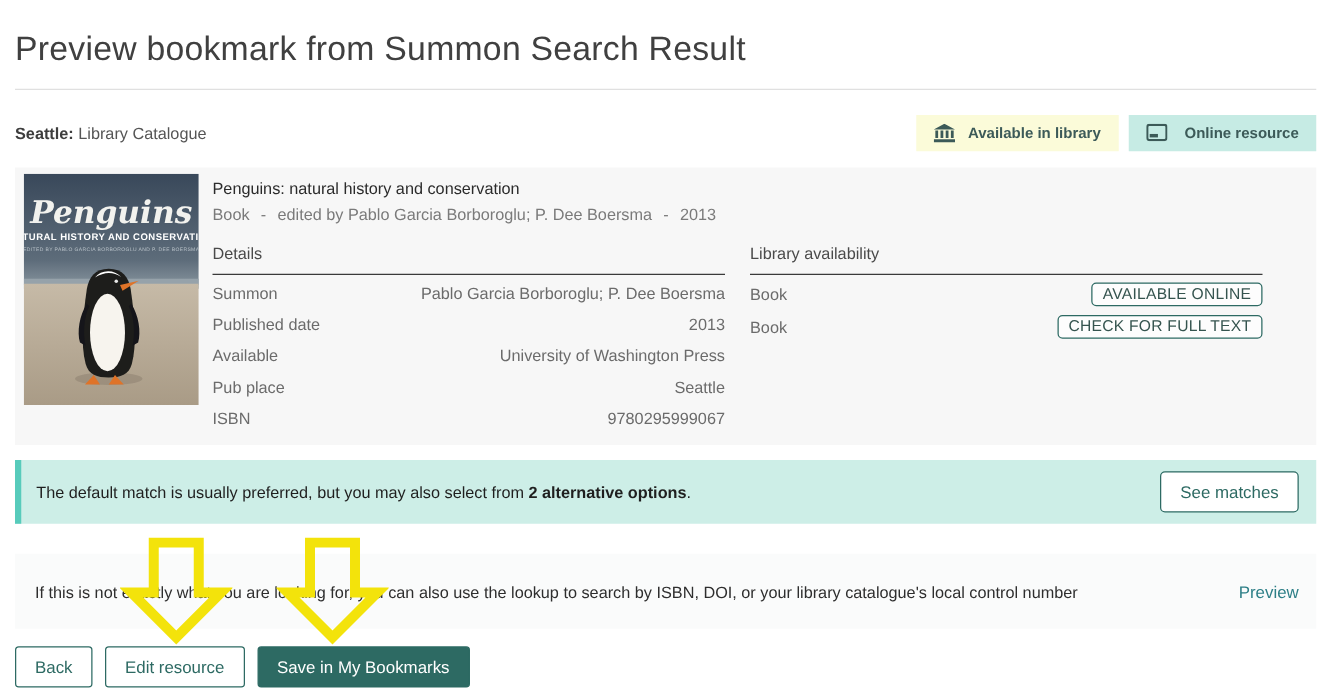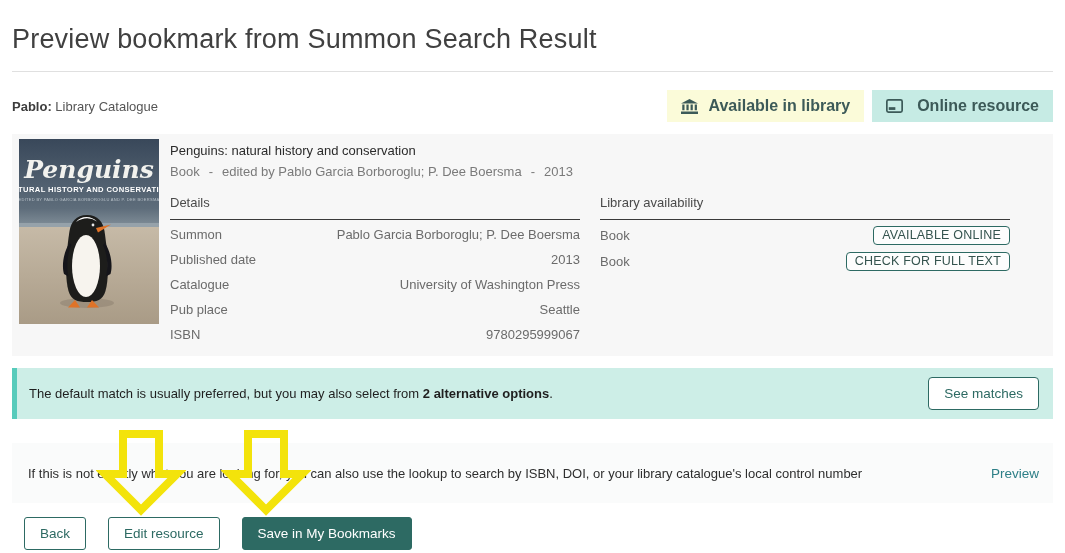--- a/index.html
+++ b/index.html
@@ -26,21 +26,21 @@
   .title-rule{border:none;border-top:1px solid #e0e0e0;margin-top:16px;}
   .source-row{
     display:flex;justify-content:space-between;align-items:center;
     margin-top:18px;height:32px;
   }
   .source-text{font-size:13px;color:#555;}
   .source-text b{color:#3d3d3d;}
   .badges{display:flex;gap:8px;}
   .badge{
     display:flex;align-items:center;gap:10px;
-    padding:7px 14px;font-weight:bold;font-size:16px;color:#3c5a58;
+    padding:7px 14px;font-weight:bold;font-size:12px;color:#3c5a58;
   }
   .badge.yellow{background:var(--badge-yellow-bg);}
   .badge.teal{background:var(--badge-teal-bg);gap:14px;}
   .badge svg{display:block;}
 
   .card{
     margin-top:12px;background:var(--card-bg);
     padding:5px 7px 15px 7px;display:flex;gap:11px;height:222px;
   }
   .cover{flex:0 0 140px;height:185px;}
@@ -85,37 +85,37 @@
 
   .lookup-strip{
     margin-top:24px;height:60px;background:#fafbfb;
     display:flex;align-items:center;justify-content:space-between;
     padding:0 14px 0 16px;
   }
   .lookup-text{color:#2e2e2e;font-size:13px;}
   .lookup-link{color:var(--link-teal);font-size:13.5px;text-decoration:none;cursor:pointer;}
 
   .actions{display:flex;gap:10px;margin-top:14px;}
-  .actions .btn{border-radius:3px;margin-left:12px;}
+  .actions .btn{border-radius:3px;}
 
   .arrow{position:absolute;top:430px;z-index:5;pointer-events:none;}
   .arrow.a1{left:96px;}
   .arrow.a2{left:221px;}
 </style>
 </head>
 <body>
 
 <div class="page">
 
   <h1 class="page-title">Preview bookmark from Summon Search Result</h1>
   <hr class="title-rule">
 
   <div class="source-row">
     <div class="source-text">
-      <b>Pablo:</b>
+      <b>Seattle:</b>
       <span>Library Catalogue</span>
     </div>
     <div class="badges">
       <div class="badge yellow">
         <span>
           <svg width="17" height="15" viewBox="0 0 16 14">
               <path d="M8 0 L16 4.2 H0 Z M1.2 5 h2.1 v5.6 h-2.1 z M5.1 5 h2.1 v5.6 h-2.1 z M9 5 h2.1 v5.6 h-2.1 z M12.9 5 h2.1 v5.6 h-2.1 z M0 11.6 h16 v2.4 h-16 z" fill="#3c5a58"></path>
             </svg>
         </span>
         <span>Available in library</span>
@@ -180,21 +180,21 @@
           <div class="col-heading">Details</div>
           <div class="detail-row">
             <span class="detail-label">Summon</span>
             <span class="detail-value">Pablo Garcia Borboroglu; P. Dee Boersma</span>
           </div>
           <div class="detail-row">
             <span class="detail-label">Published date</span>
             <span class="detail-value">2013</span>
           </div>
           <div class="detail-row">
-            <span class="detail-label">Catalogue</span>
+            <span class="detail-label">Available</span>
             <span class="detail-value">University of Washington Press</span>
           </div>
           <div class="detail-row">
             <span class="detail-label">Pub place</span>
             <span class="detail-value">Seattle</span>
           </div>
           <div class="detail-row">
             <span class="detail-label">ISBN</span>
             <span class="detail-value">9780295999067</span>
           </div>

